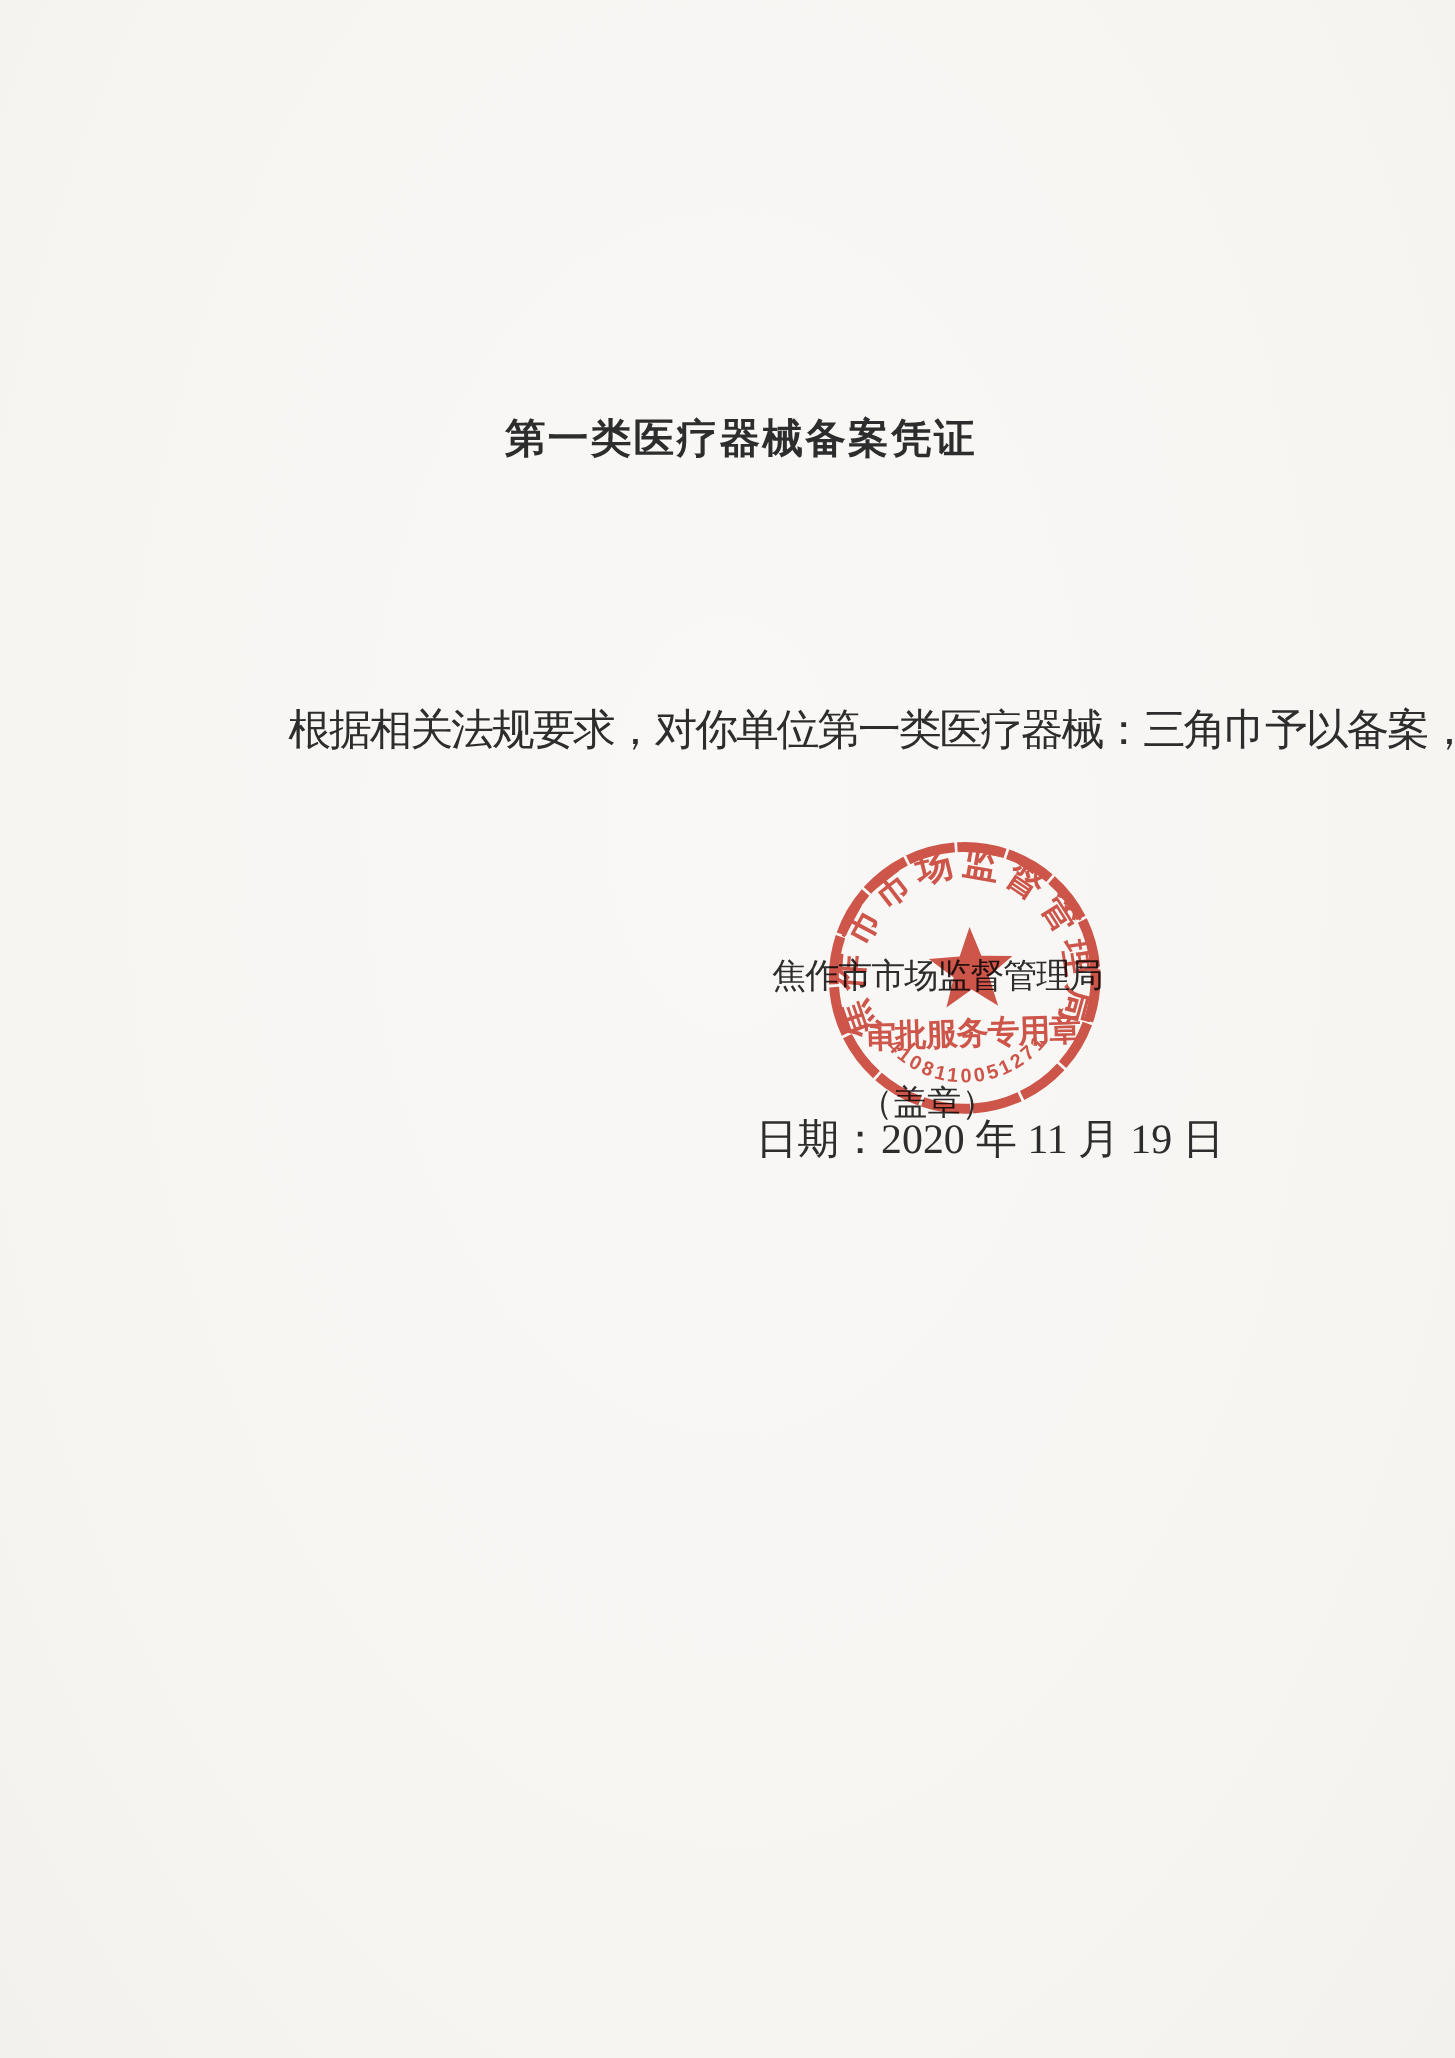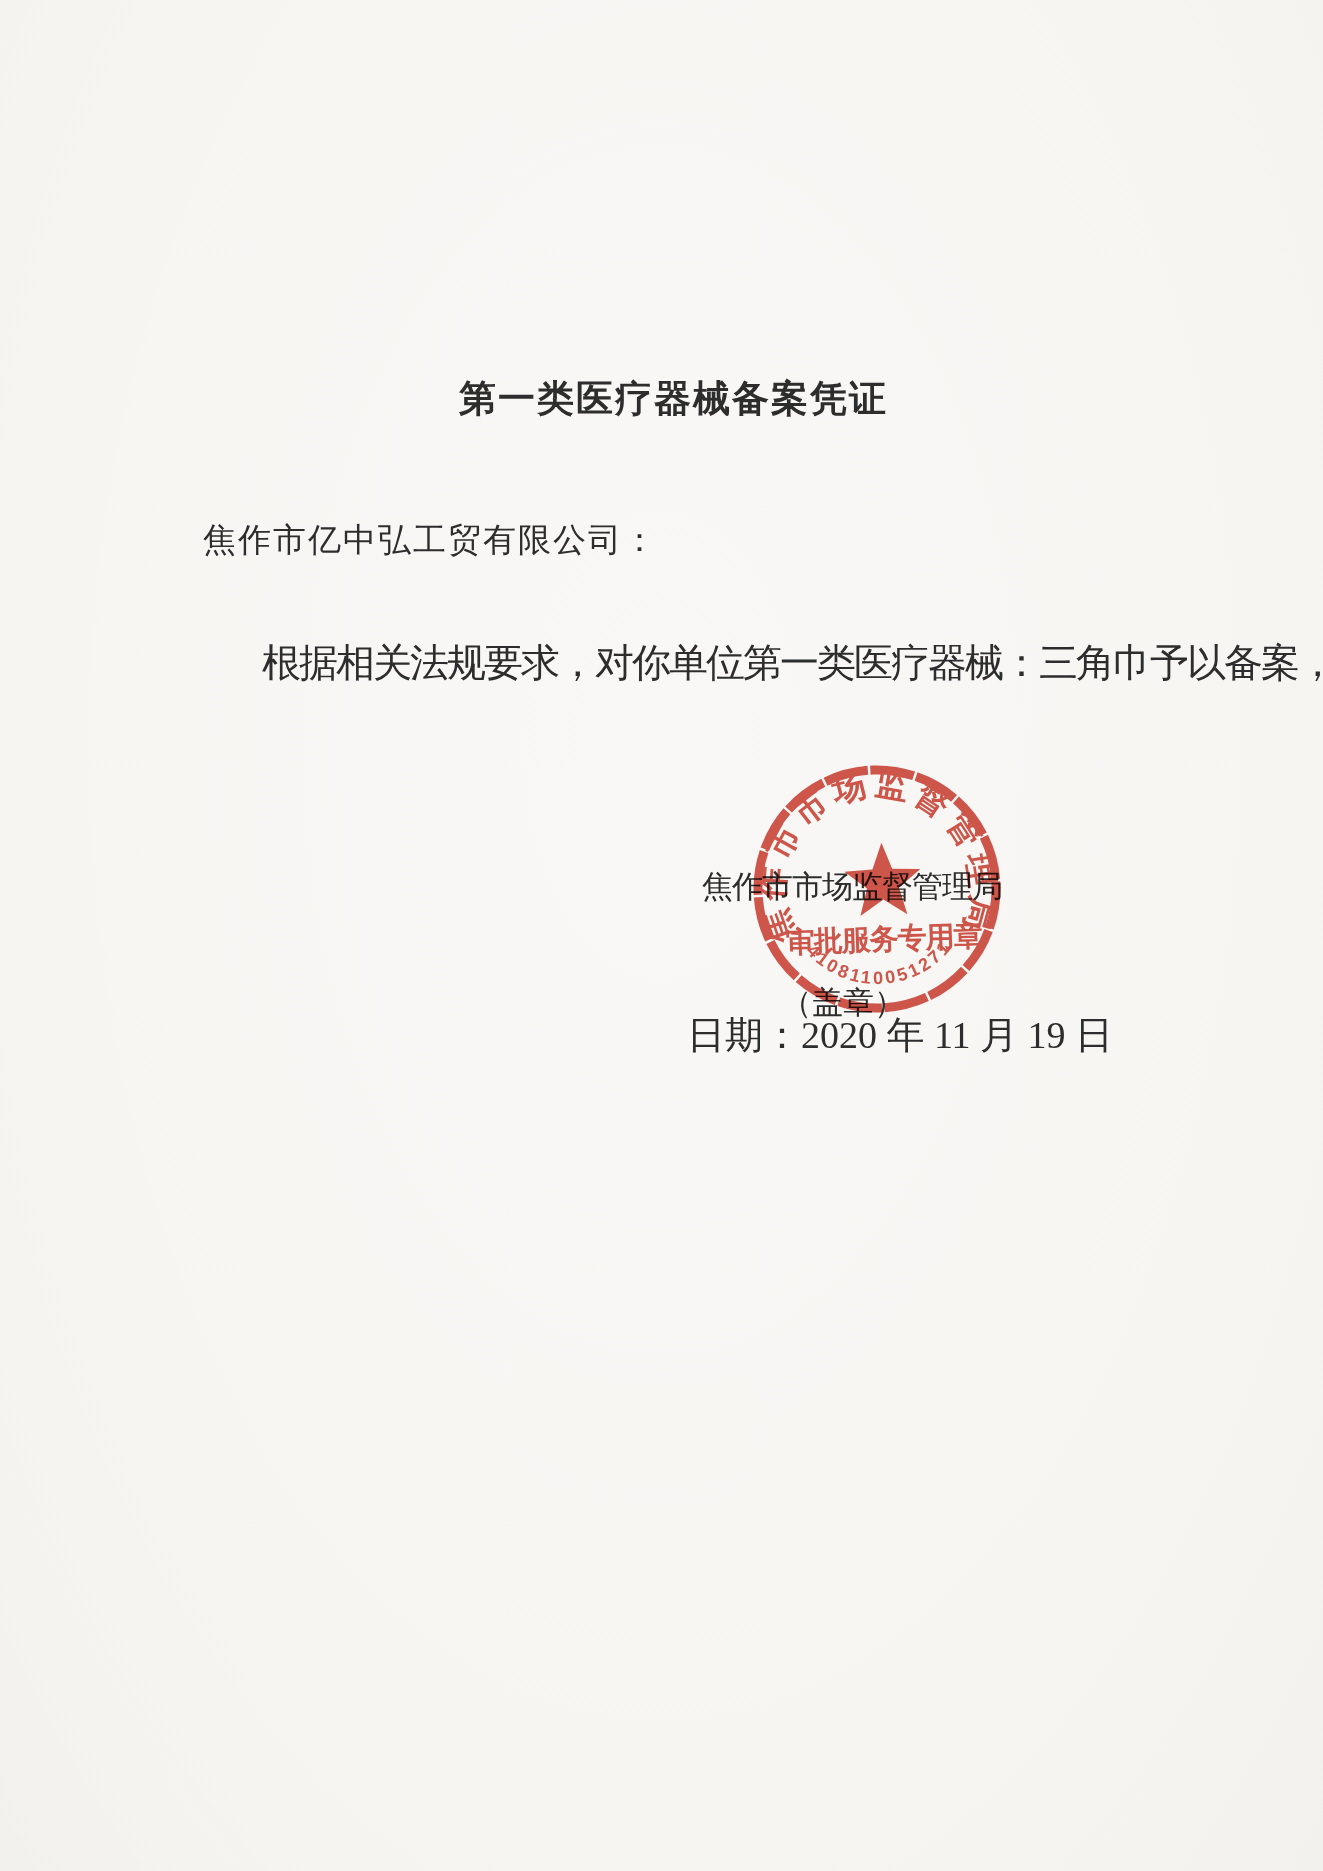--- a/index.html
+++ b/index.html
@@ -48,21 +48,20 @@
     font-family: "Liberation Sans", "DejaVu Sans", sans-serif;
   }
 </style>
 </head>
 <body>
 
 <div class="page">
 
   <div class="txt doc-title">第一类医疗器械备案凭证</div>
 
-  <div class="txt recipient">焦作市亿中弘工贸有限公司：</div>
 
   <div class="txt body1">根据相关法规要求，对你单位第一类医疗器械：三角巾予以备案，</div>
 
 
   <div class="txt issuer">焦作市市场监督管理局</div>
 
   <div class="txt seal-note">（盖章）</div>
 
   <div class="txt date-line">日期：2020 年 11 月 19 日</div>
 

